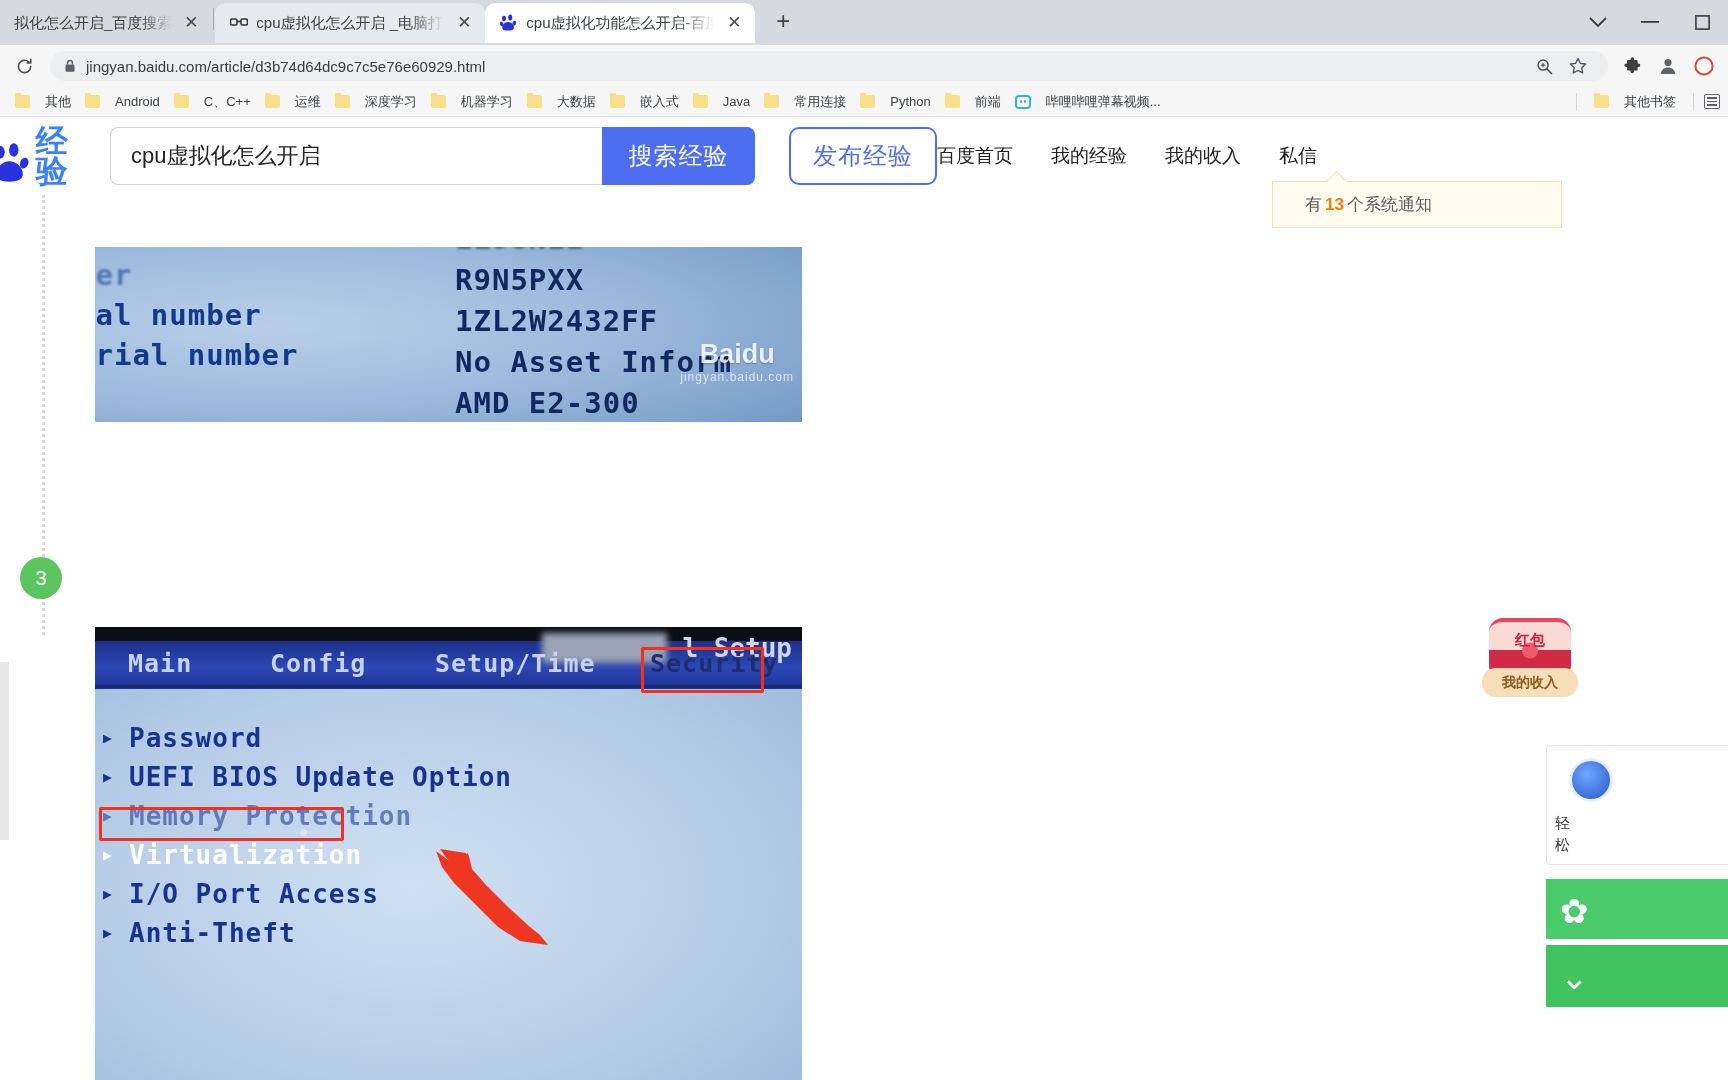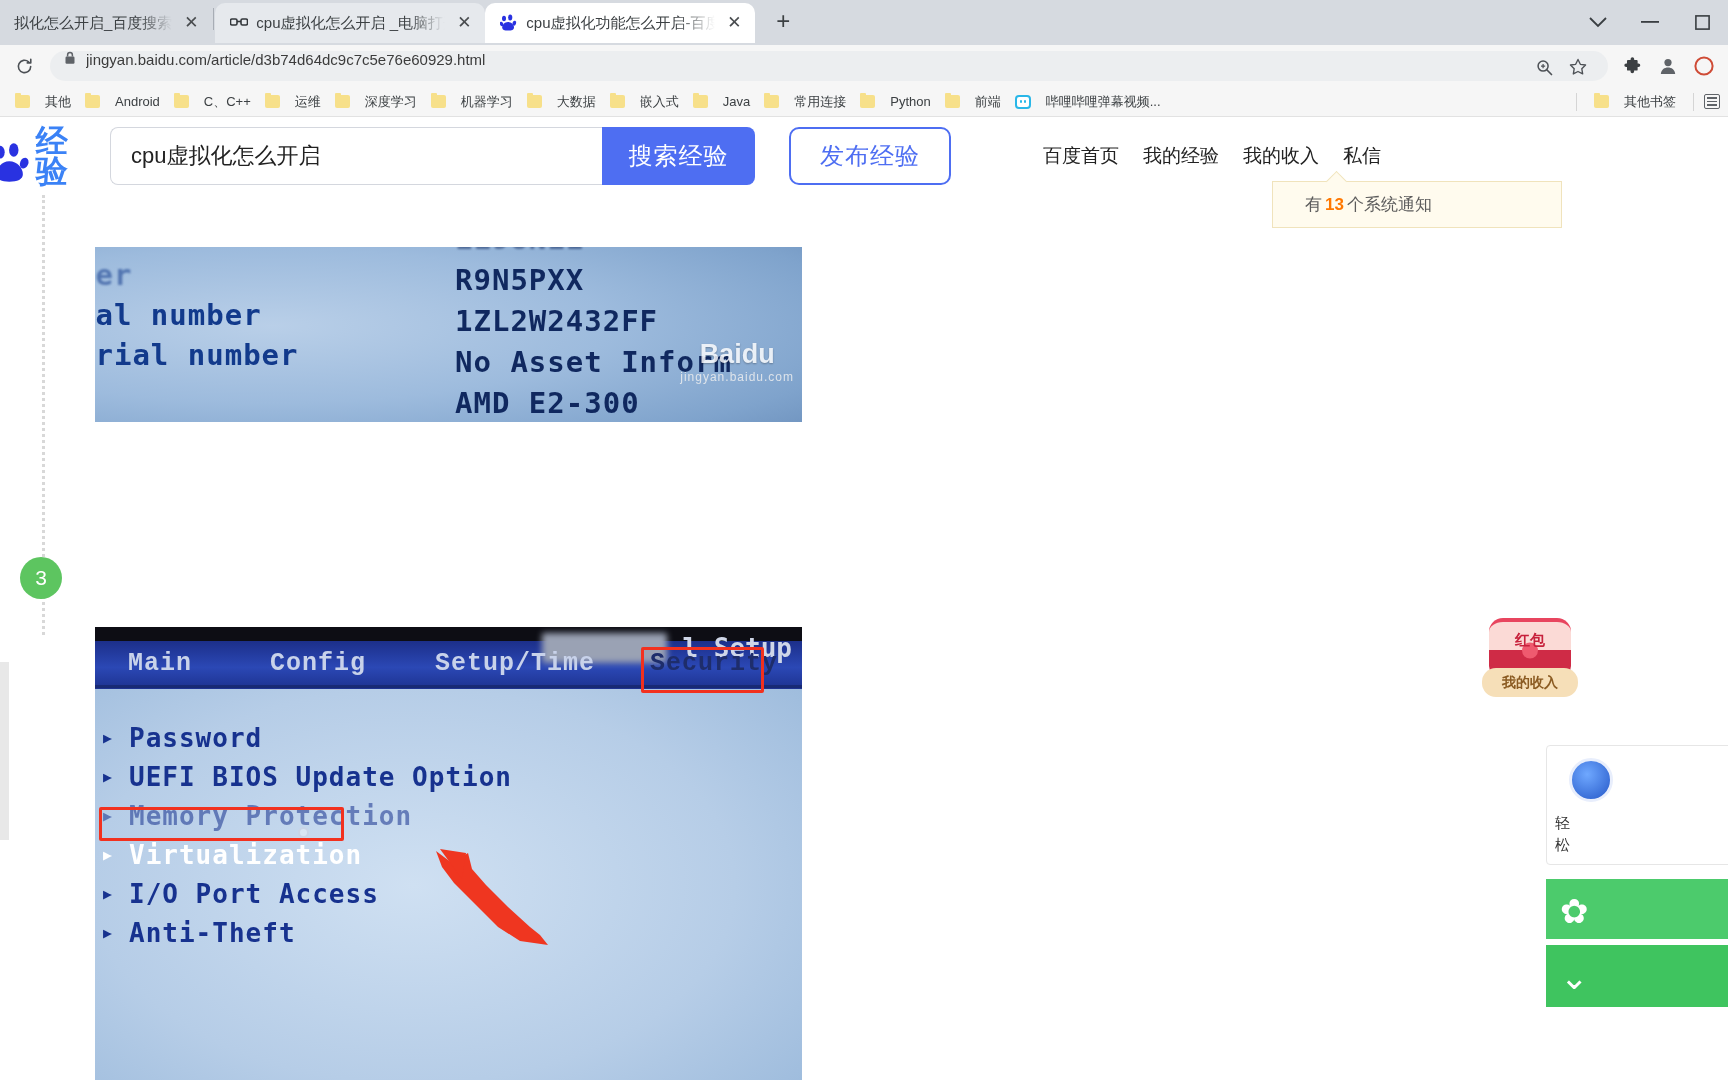--- a/index.html
+++ b/index.html
@@ -87,21 +87,21 @@
     width: 32px; height: 32px;
     display: flex; align-items: center; justify-content: center;
     color: #4d5156;
     flex: 0 0 auto;
   }
   .omnibox {
     flex: 1 1 auto;
     height: 30px;
     background: #eceef0;
     border-radius: 16px;
-    display: flex; align-items: flex-start;
+    display: flex; align-items: center;
     padding: 0 14px;
     gap: 10px;
     margin-left: 6px;
     margin-right: 4px;
   }
   .omnibox-url {
     font-size: 15px; color: #3c3c3c;
     white-space: nowrap; overflow: hidden;
   }
   .omni-right { display: flex; align-items: center; gap: 2px; margin-left: auto;}
@@ -199,35 +199,34 @@
     background: #4e6ef2;
     color: #fff;
     border: none;
     border-radius: 0 8px 8px 0;
     font-size: 24px;
     font-family: "Liberation Sans", sans-serif;
     letter-spacing: 1px;
     cursor: pointer;
   }
   .publish-btn {
-    width: 162px; height: 58px;
+    width: 148px; height: 58px;
     margin-left: 34px;
     background: #fff;
     color: #4e6ef2;
     border: 2px solid #4e6ef2;
     border-radius: 10px;
     font-size: 24px;
     font-family: "Liberation Sans", sans-serif;
     letter-spacing: 1px;
     cursor: pointer;
   }
   .nav-links {
     display: flex; align-items: center;
-    gap: 24px;
-    margin-left: 92px;
+    gap: 38px;
     font-size: 19px;
     color: #222;
   }
   .nav-links a { color: #222; text-decoration: none; white-space: nowrap; }
 
   .notify-tip {
     position: absolute;
     left: 1272px; top: 64px;
     width: 290px; height: 47px;
     background: #fffbee;
@@ -352,21 +351,21 @@
     background: #9aa2b4;
     color: transparent;
     border-radius: 2px;
   }
   .bios2-menu {
     position: absolute; top: 22px; left: 0; width: 100%;
     font-family: "DejaVu Sans Mono", monospace;
     font-size: 25px; font-weight: bold; color: #c8d2ea;
     letter-spacing: 1px;
   }
-  .bios2-menu span { position: absolute; font-family: Liberation Mono, monospace; }
+  .bios2-menu span { position: absolute; }
   .m-main { left: 33px; }
   .m-config { left: 175px; }
   .m-datetime { left: 340px; }
   .m-security { left: 555px; color:#1e2d6b; }
   .menu-underline {
     position: absolute; left: 0; top: 58px; width: 100%; height: 3px;
     background: rgba(20,35,95,.6);
   }
   .hl-security {
     position: absolute; left: 546px; top: 20px;

